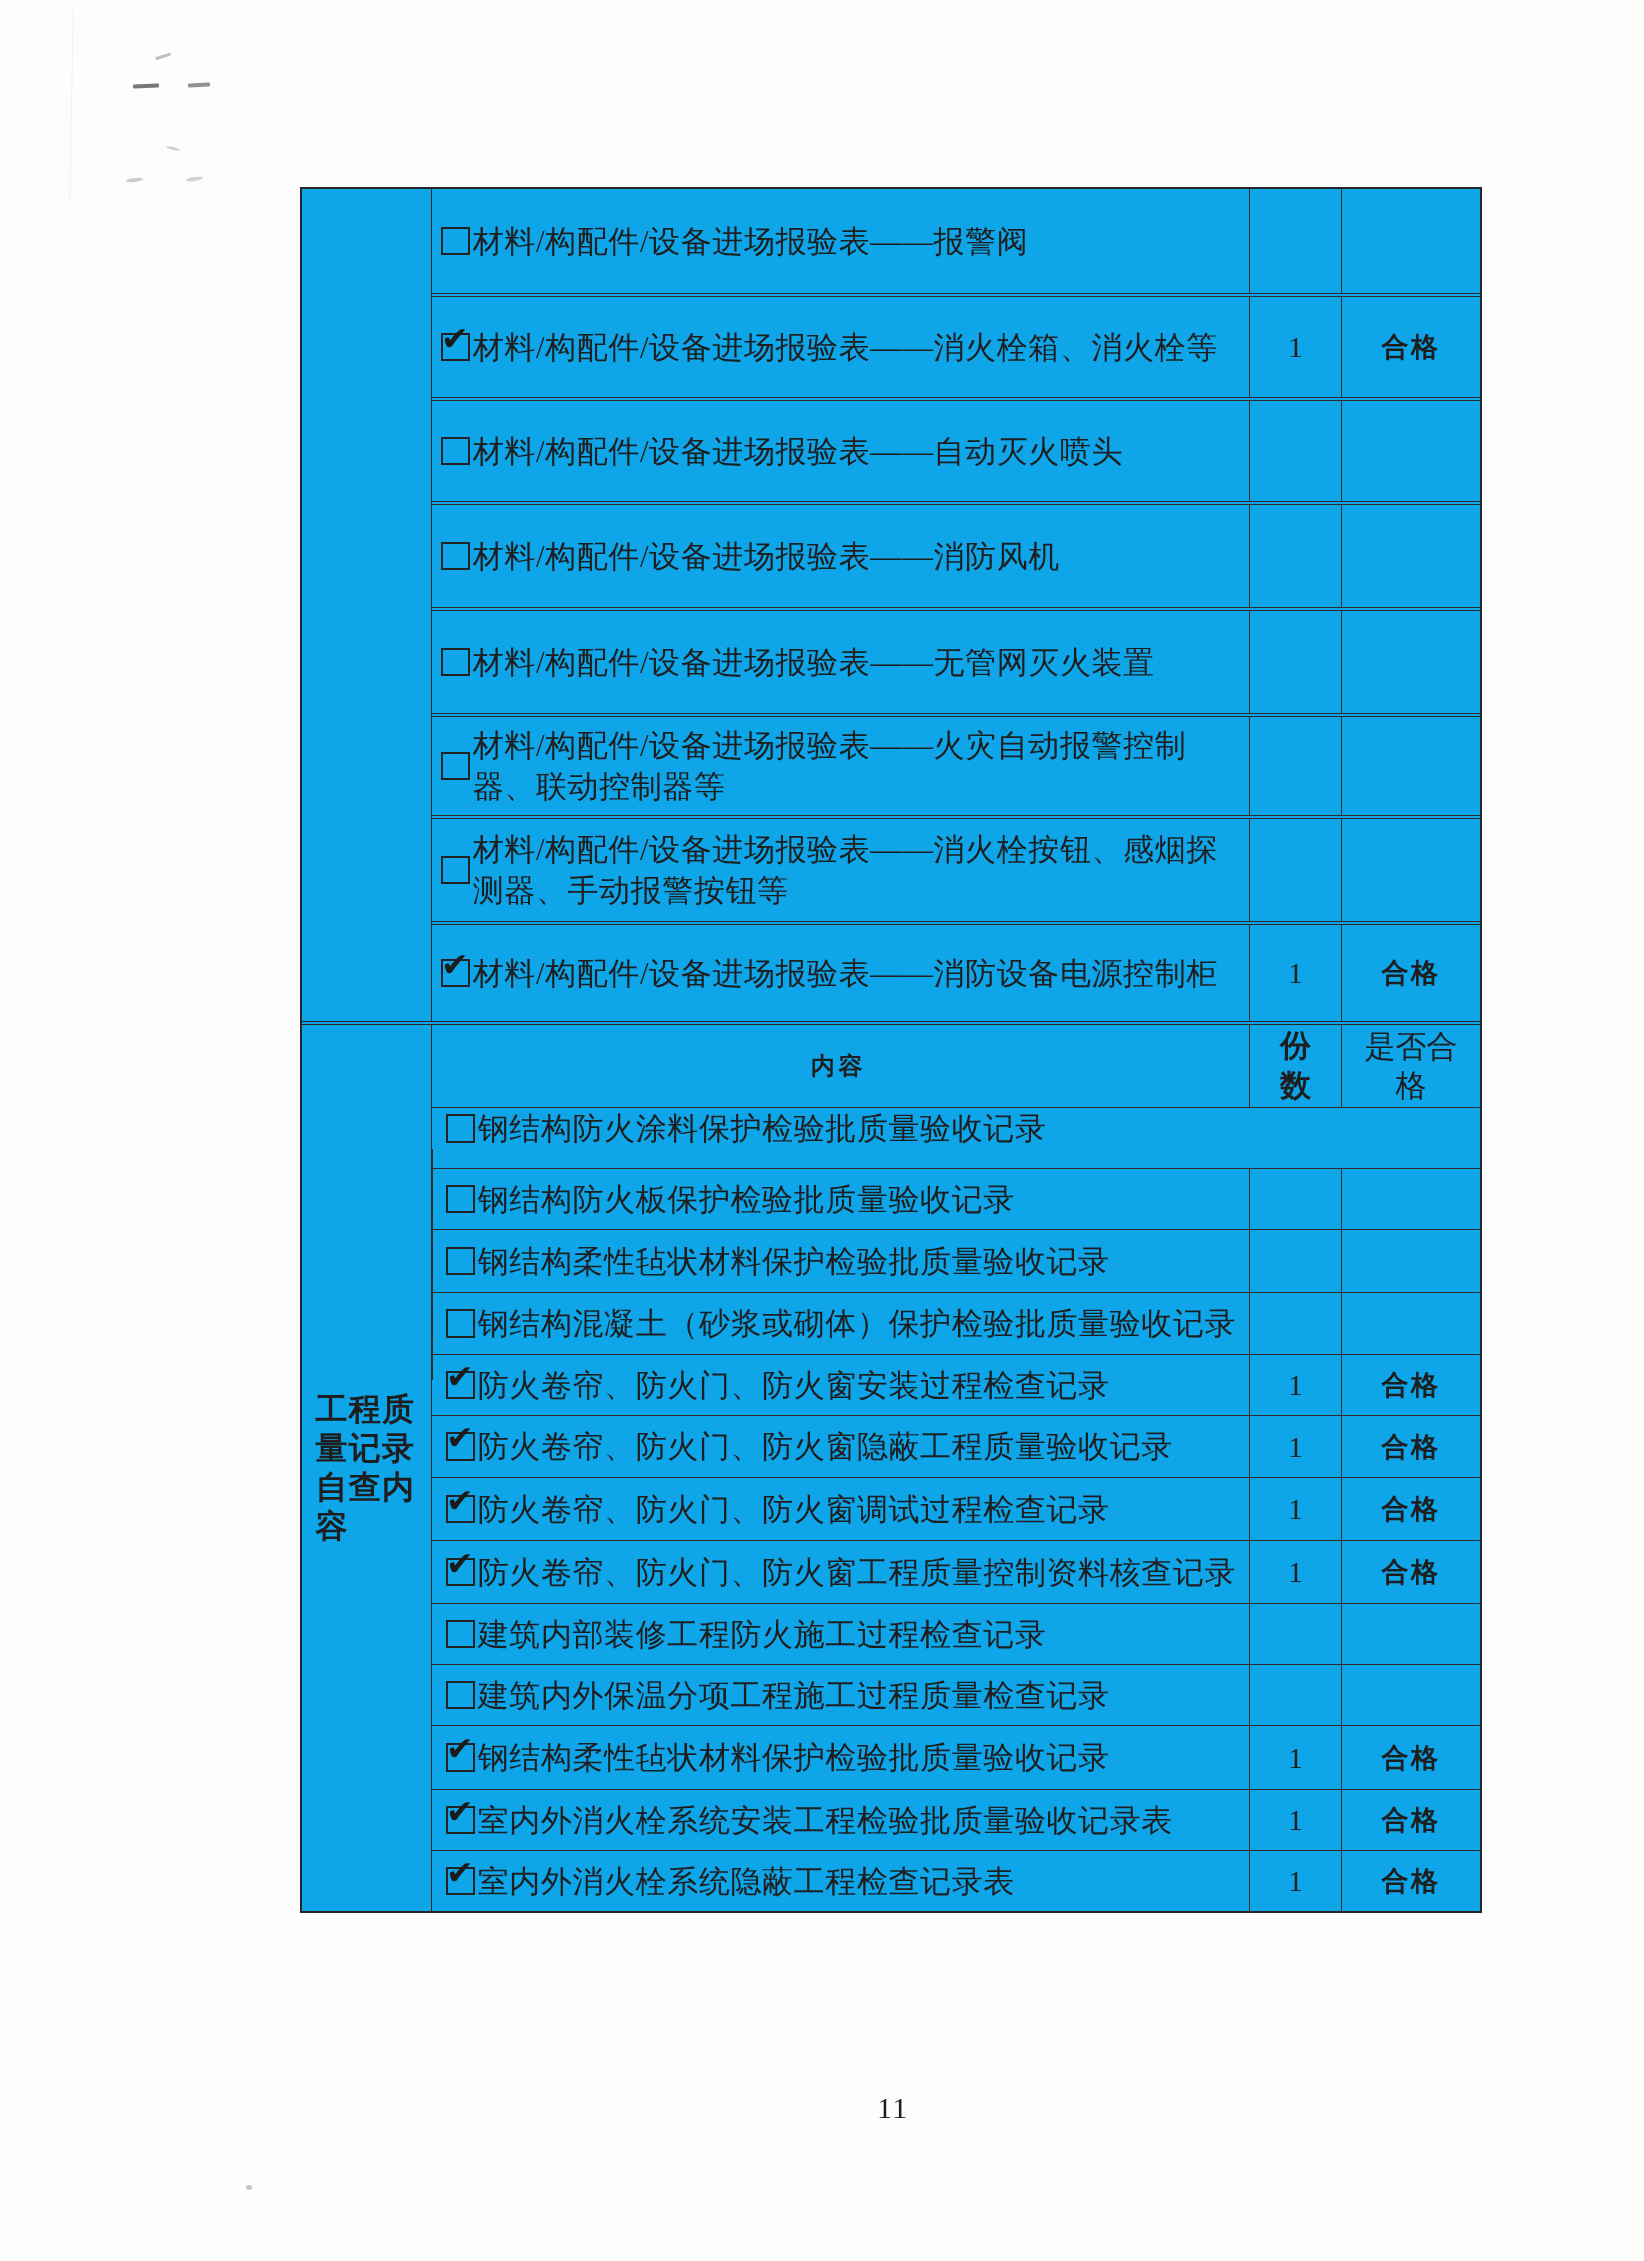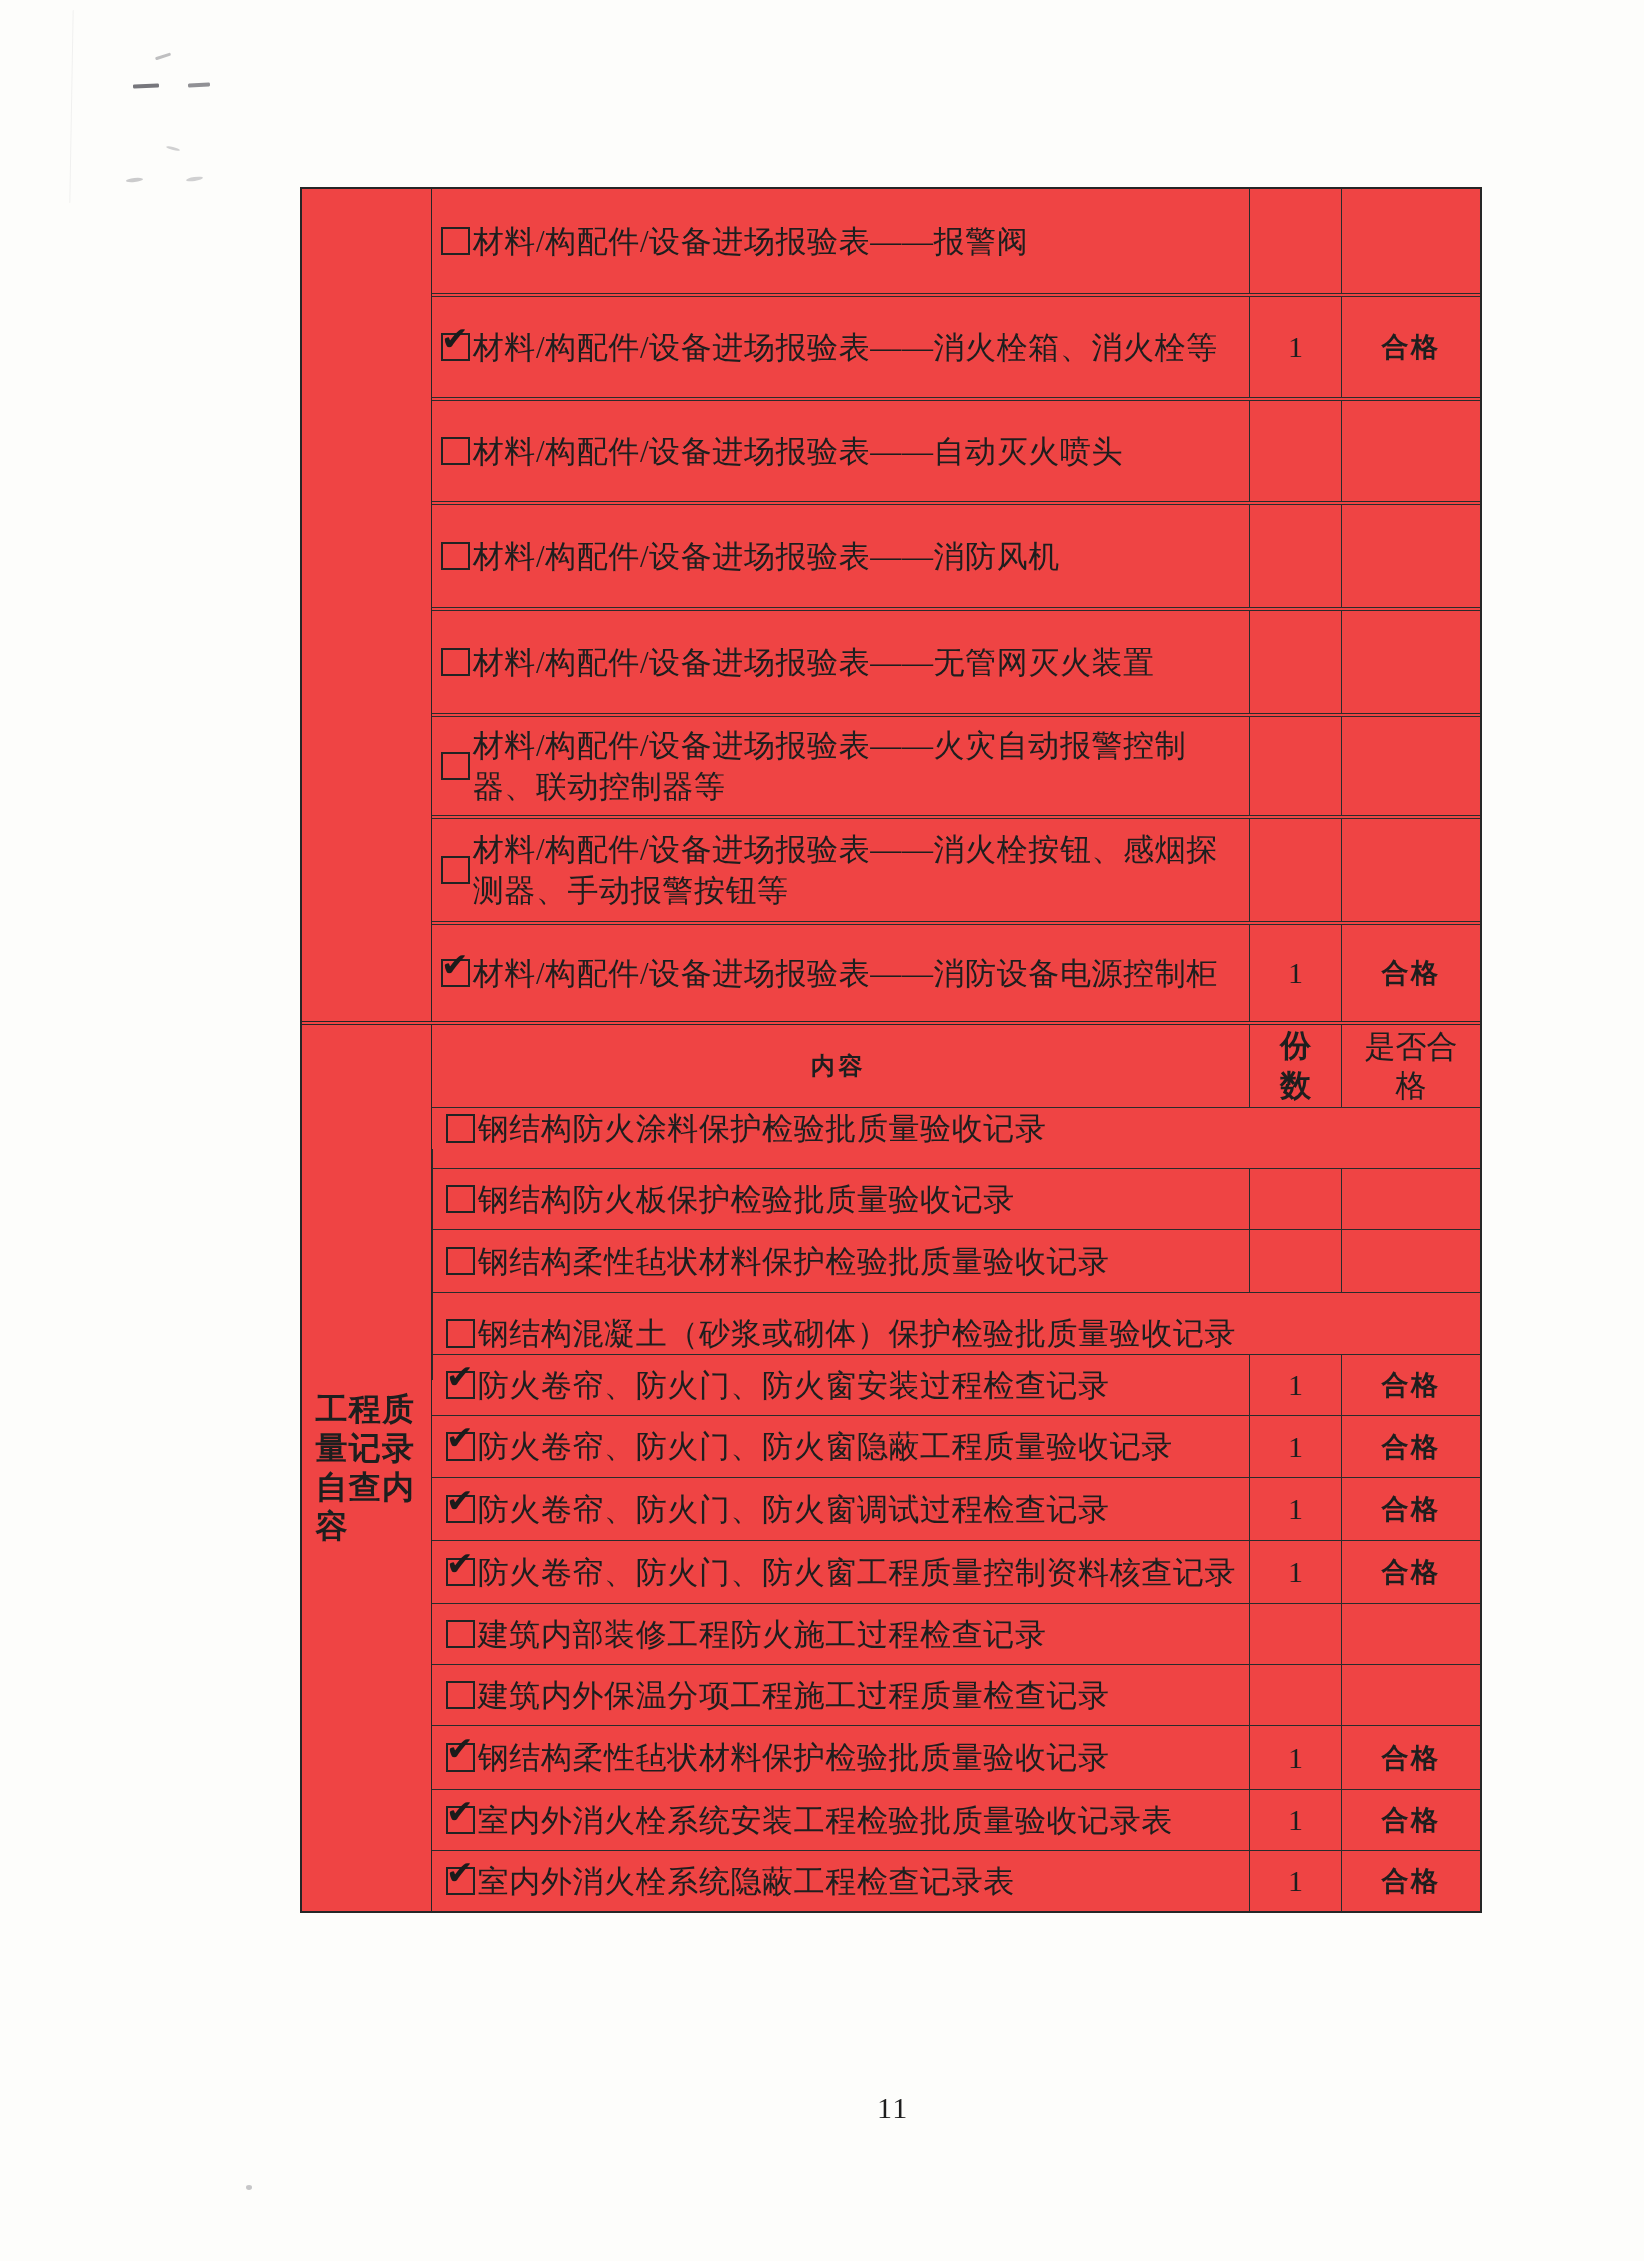--- a/index.html
+++ b/index.html
@@ -10,21 +10,21 @@
     color:#1e1e1e;
     -webkit-font-smoothing:antialiased;
   }
   .page{position:absolute;inset:0;overflow:hidden;}
 
   
   .tbl{
     position:absolute;left:300px;top:187px;width:1182px;
     border:2.6px solid #262626;
     box-sizing:border-box;
-    background:#ef4444;
+    background:#0ea5e9;
   }
   .sec{display:flex;flex-direction:row;box-sizing:border-box;}
   .sec2{border-top:4.5px double #262626;}
   .leftcell{
     width:130px;flex:0 0 130px;border-right:1.9px solid #262626;
     box-sizing:border-box;display:flex;align-items:center;justify-content:center;
   }
   .rows{flex:1;display:flex;flex-direction:column;min-width:0;}
   .row{display:flex;box-sizing:border-box;}
   .sec1 .row + .row{border-top:4.5px double #2b2b2b;}
@@ -249,21 +249,21 @@
       <span class="cb"></span>
       <span class="txt">钢结构柔性毡状材料保护检验批质量验收记录</span>
     </div>
     <div class="cell count">
       <span class="count-v"></span>
     </div>
     <div class="cell result">
       <span class="result-v"></span>
     </div>
   </div>
-          <div class="row" style="height: 62px; align-items: flex-end;">
+          <div class="row" style="height: 62px;">
     <div class="cell content">
       <span class="cb"></span>
       <span class="txt">钢结构混凝土（砂浆或砌体）保护检验批质量验收记录</span>
     </div>
     <div class="cell count">
       <span class="count-v"></span>
     </div>
     <div class="cell result">
       <span class="result-v"></span>
     </div>

